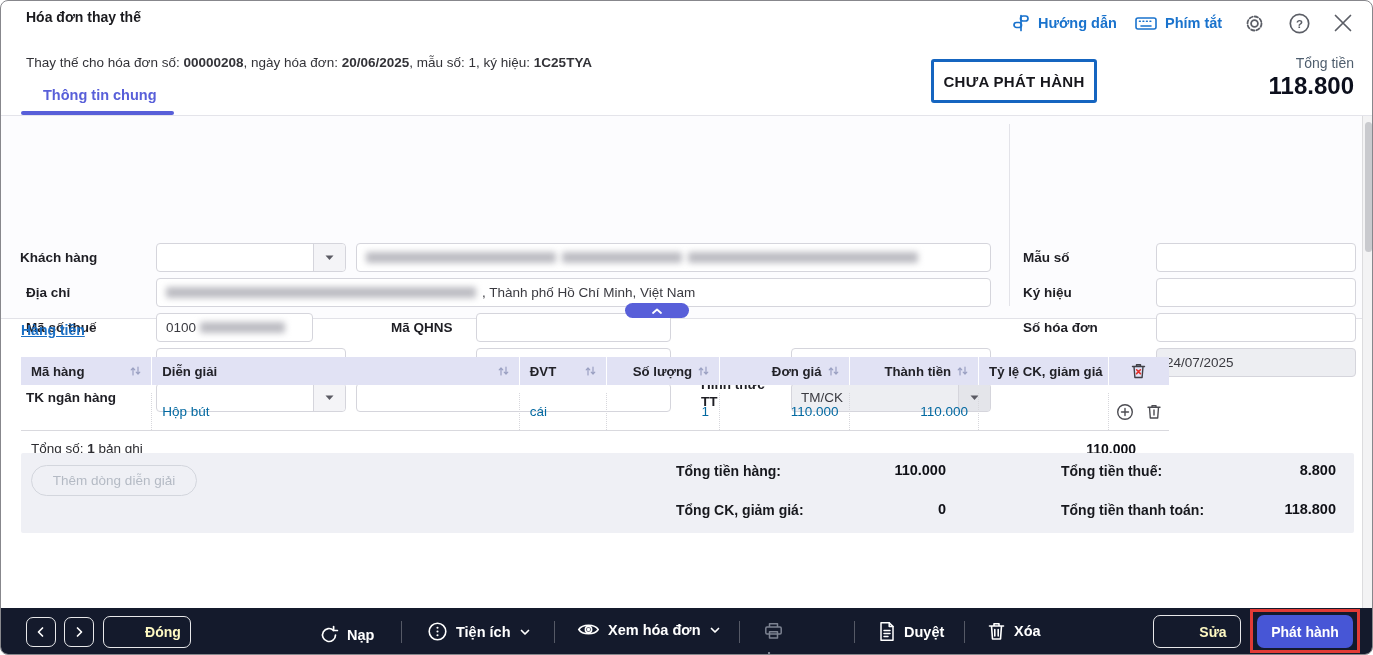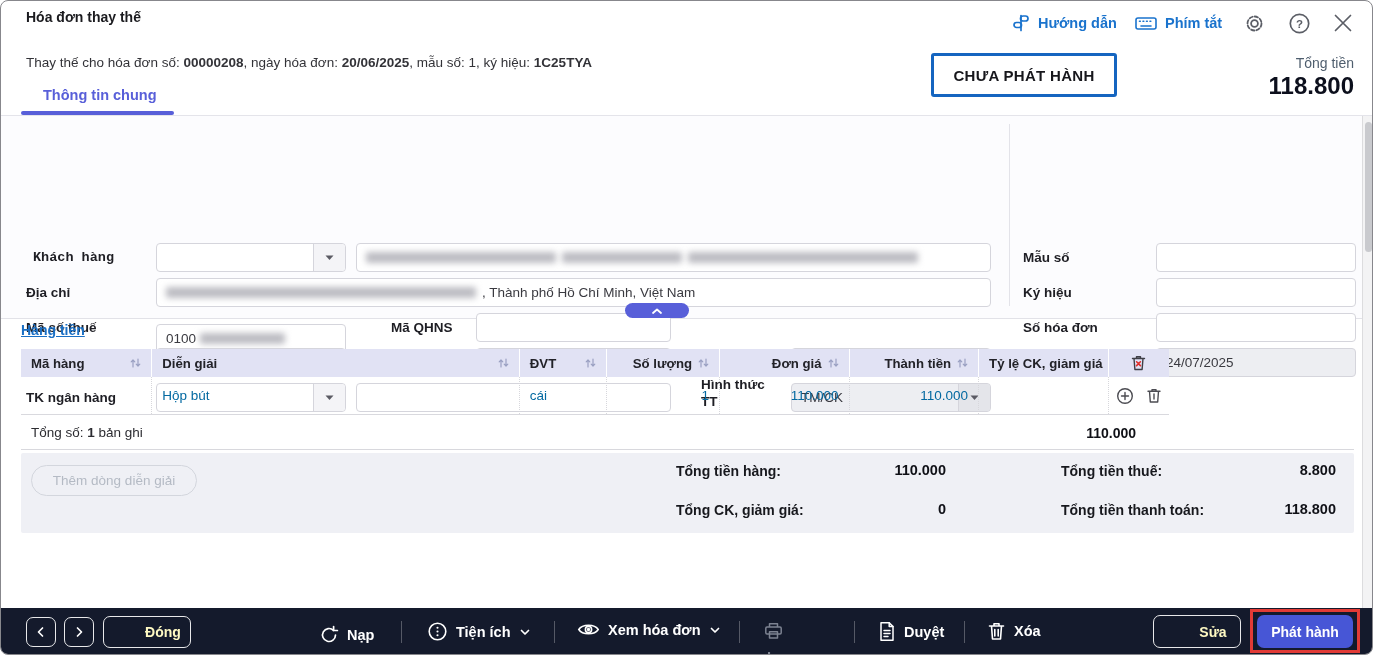--- a/index.html
+++ b/index.html
@@ -24,21 +24,21 @@
   .gicon{color:#5b5e66;display:flex;align-items:center;justify-content:center;cursor:pointer;}
   .badge{border:3px solid var(--badge);border-radius:3px;display:flex;align-items:center;justify-content:center;font-size:15px;font-weight:bold;color:#17171c;letter-spacing:.3px;background:#fff;}
   .tab{color:var(--tab);font-size:14.5px;font-weight:bold;cursor:pointer;}
   .tab-underline{background:var(--tab);border-radius:2px;}
   .tabbar-line{border-bottom:1px solid #e4e4ea;}
   .form-sec{background:#fcfcfe;border-bottom:1px solid #e2e2e8;}
   .vdiv{width:1px;background:#e3e3e9;}
   .pill{background:var(--tab);border-radius:8px;display:flex;align-items:center;justify-content:center;cursor:pointer;}
   .link{color:var(--link);font-size:14px;font-weight:bold;text-decoration:underline;cursor:pointer;}
   .tbl{border:0;}
-  .trow{display:flex;width:1148px;}
+  .trow{display:flex;width:1148px;margin-top:8px;}
   .thead-row{background:var(--thead);height:28px;}
   .th{display:flex;align-items:center;font-size:13.2px;font-weight:bold;color:#222228;padding:0 10px;border-right:1px solid #fff;overflow:hidden;white-space:nowrap;cursor:pointer;}
   .th:last-child{border-right:0;}
   .td{display:flex;align-items:center;font-size:13.5px;color:#0369a1;padding:0 10px;border-right:1px dotted #d7d7dc;overflow:hidden;white-space:nowrap;}
   .td:last-child{border-right:0;}
   .tbody-row{height:38px;border-bottom:1px solid #d9d9de;}
   .num{justify-content:flex-end;}
   .c0{width:152px}.c1{width:433px}.c2{width:100px}.c3{width:130px}.c4{width:150px}.c5{width:150px}.c6{width:150px}.c7{width:68px}
   .tfoot{height:35px;border-bottom:1px solid #d8d8dd;position:relative;display:flex;align-items:center;font-size:13.5px;color:#2c2c31;padding:0 10px;}
   .summary{background:#eff0f5;border-radius:2px;}
@@ -103,32 +103,32 @@
   <div class="abs gicon" style="left:1332px;top:12px;">
     <svg width="20" height="20" viewBox="0 0 20 20" stroke="#5b5e66" stroke-width="1.7" stroke-linecap="round">
       <path d="M2.5 2.5 L17.5 17.5 M17.5 2.5 L2.5 17.5"></path>
     </svg>
   </div>
 
   <p class="abs sub" style="left:25px;top:54px;">
     <span>Thay thế cho hóa đơn số: </span><b>00000208</b><span>, ngày hóa đơn: </span><b>20/06/2025</b><span>, mẫu số: </span><span>1</span><span>, ký hiệu: </span><b>1C25TYA</b>
   </p>
 
-  <div class="abs badge" style="left:930px;top:52px;width:186px;height:44px;">CHƯA PHÁT HÀNH</div>
+  <div class="abs badge" style="left:930px;top:58px;width:166px;height:44px;">CHƯA PHÁT HÀNH</div>
 
   <div class="abs" style="right:18px;top:54px;width:200px;text-align:right;font-size:14px;color:#4f5e6e;">Tổng tiền</div>
   <div class="abs" style="right:18px;top:71px;width:220px;text-align:right;font-size:24px;font-weight:bold;color:#0c0f1c;">118.800</div>
 
   <div class="abs tab" style="left:42px;top:86px;">Thông tin chung</div>
   <div class="abs tab-underline" style="left:20px;top:110px;width:153px;height:4px;"></div>
   <div class="abs tabbar-line" style="left:0;top:114px;width:1373px;height:1px;"></div>
 
   <div class="abs form-sec" style="left:0;top:115px;width:1373px;height:203px;">
 
-    <div class="abs lbl" style="left:32px;top:134px;font-family:Liberation Mono, monospace;">Khách hàng</div>
+    <div class="abs lbl" style="left:19px;top:134px;">Khách hàng</div>
     <div class="abs inp sel" style="left:155px;top:127px;width:190px;">
       <span class="sel-body"></span>
       <span class="sel-caret">
         <svg width="9" height="6" viewBox="0 0 9 6">
             <path d="M0.5 0.5 L4.5 5 L8.5 0.5" fill="#5a5a63"></path>
           </svg>
       </span>
     </div>
     <div class="abs inp" style="left:355px;top:127px;width:635px;">
       <span class="blur" style="width:190px"></span>
@@ -136,21 +136,21 @@
       <span class="blur" style="width:230px"></span>
     </div>
 
     <div class="abs lbl" style="left:25px;top:169px;">Địa chỉ</div>
     <div class="abs inp" style="left:155px;top:162px;width:835px;">
       <span class="blur" style="width:310px"></span>
       <span>, Thành phố Hồ Chí Minh, Việt Nam</span>
     </div>
 
     <div class="abs lbl" style="left:25px;top:204px;">Mã số thuế</div>
-    <div class="abs inp" style="left:155px;top:208px;width:190px;">
+    <div class="abs inp" style="left:155px;top:197px;width:157px;">
       <span>0100</span>
       <span class="blur" style="width:85px;margin-left:4px;"></span>
     </div>
     <div class="abs lbl" style="left:390px;top:204px;">Mã QHNS</div>
     <div class="abs inp" style="left:475px;top:197px;width:195px;"></div>
 
     <div class="abs lbl" style="left:25px;top:239px;">Người mua hàng</div>
     <div class="abs inp" style="left:155px;top:232px;width:190px;"></div>
     <div class="abs lbl" style="left:390px;top:239px;">Số CCCD</div>
     <div class="abs inp" style="left:475px;top:232px;width:195px;"></div>

